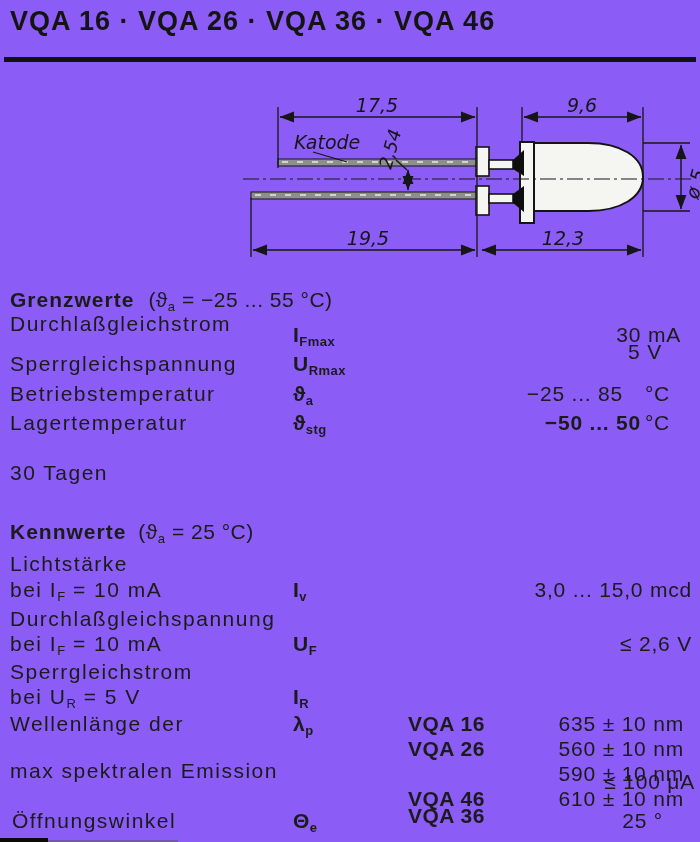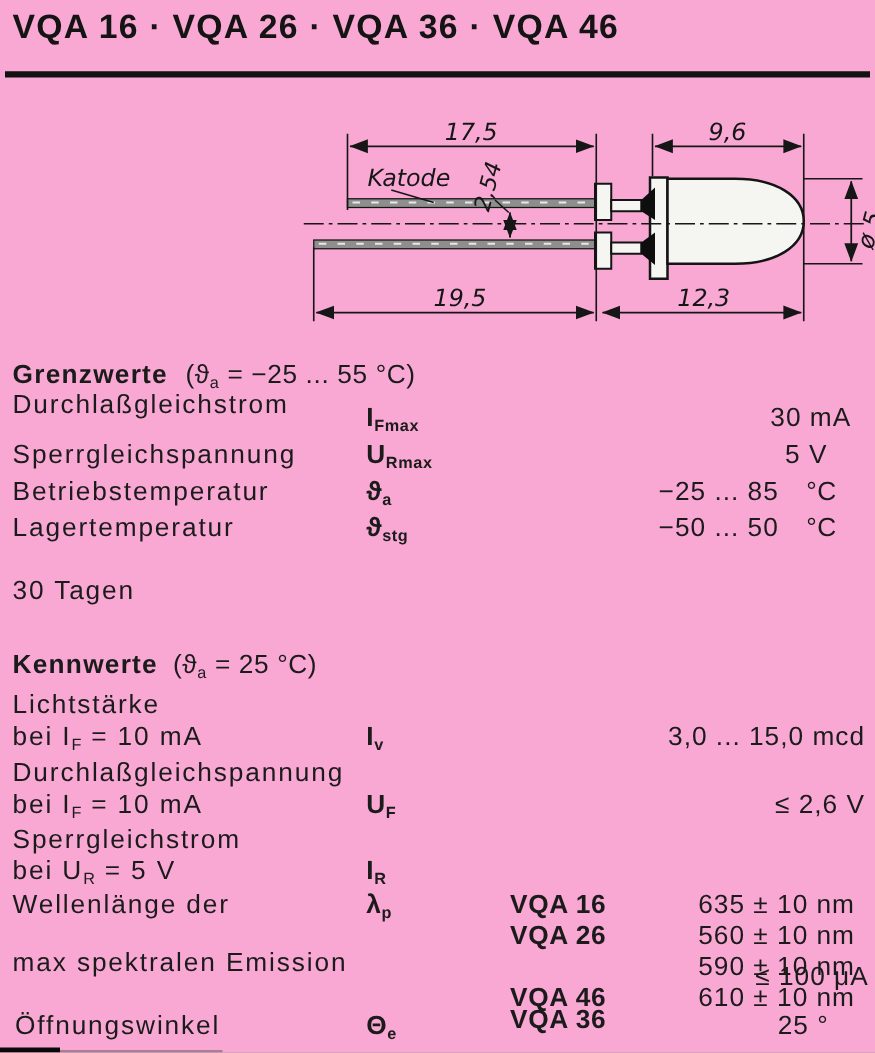--- a/index.html
+++ b/index.html
@@ -3,21 +3,21 @@
 <meta charset="utf-8">
 <style>
   html,body{margin:0;padding:0;}
   body{
     font-family:"Liberation Sans","DejaVu Sans",sans-serif;
     background:#888;
   }
   #page{
     position:relative;
     width:700px;height:842px;
-    background:#f9a8d4;
+    background:#8b5cf6;
     color:#1b1b1b;
     overflow:hidden;
     margin:0 auto;
   }
   .abs{position:absolute;}
   .title{
     font-size:27px;font-weight:bold;letter-spacing:1px;color:#141414;
   }
   .rule{background:#121212;}
   .hdg{font-size:21px;white-space:nowrap;}
@@ -100,31 +100,31 @@
   <div class="abs hdg" style="left:10px;top:288px;">
     <b>Grenzwerte</b><span class="cond"><span>(ϑ</span><sub class="s">a</sub><span style="white-space:pre"> = −25 ... 55 °C)</span></span>
   </div>
 
   <div class="abs nm" style="left:10px;top:312px;">Durchlaßgleichstrom</div>
   <div class="abs sym" style="left:293px;top:323px;"><span>I</span><sub class="s">Fmax</sub></div>
   <div class="abs val" style="right:19px;top:323px;">30 mA</div>
 
   <div class="abs nm" style="left:10px;top:352px;">Sperrgleichspannung</div>
   <div class="abs sym" style="left:293px;top:352px;"><span>U</span><sub class="s">Rmax</sub></div>
-  <div class="abs val" style="right:38px;top:352px;">5 V</div>
+  <div class="abs val" style="right:38px;top:340px;">5 V</div>
 
   <div class="abs nm" style="left:10px;top:382px;">Betriebstemperatur</div>
   <div class="abs sym" style="left:293px;top:382px;"><span>ϑ</span><sub class="s">a</sub></div>
   <div class="abs val" style="right:77px;top:382px;">−25 ... 85</div>
   <div class="abs unit" style="left:645px;top:382px;">°C</div>
 
   <div class="abs nm" style="left:10px;top:411px;">Lagertemperatur</div>
   <div class="abs nm" style="left:10px;top:461px;">30 Tagen</div>
   <div class="abs sym" style="left:293px;top:411px;"><span>ϑ</span><sub class="s">stg</sub></div>
-  <div class="abs val" style="right:77px;top:411px;">−50 ... 50</div>
+  <div class="abs val" style="right:59px;top:411px;font-weight:bold;">−50 ... 50</div>
   <div class="abs unit" style="left:645px;top:411px;">°C</div>
 
   <div class="abs hdg" style="left:10px;top:520px;">
     <b>Kennwerte</b><span class="cond" style="margin-left:12px"><span>(ϑ</span><sub class="s">a</sub><span style="white-space:pre"> = 25 °C)</span></span>
   </div>
 
   <div class="abs nm" style="left:10px;top:552px;">Lichtstärke</div>
   <div class="abs nm" style="left:10px;top:578px;"><span>bei I</span><sub class="s">F</sub><span style="white-space:pre"> = 10 mA</span></div>
   <div class="abs sym" style="left:293px;top:578px;"><span>I</span><sub class="s">v</sub></div>
   <div class="abs val" style="right:8px;top:578px;">3,0 ... 15,0 mcd</div>

